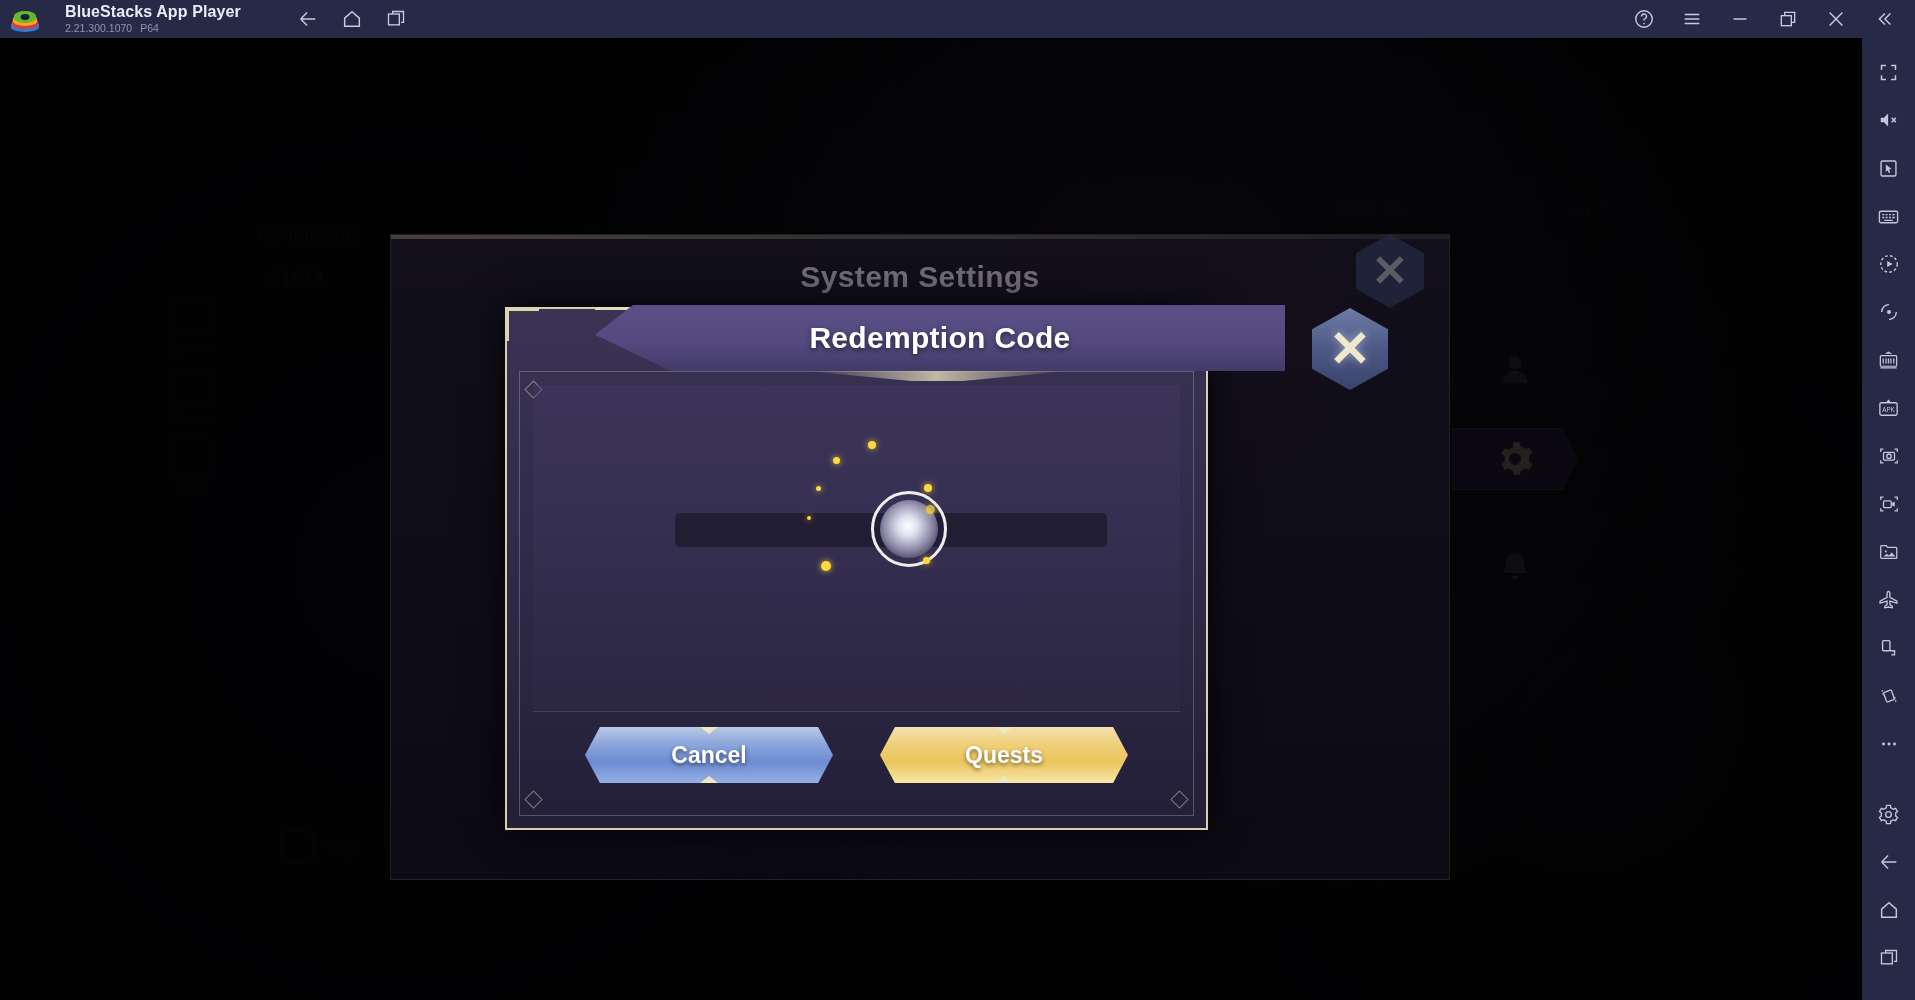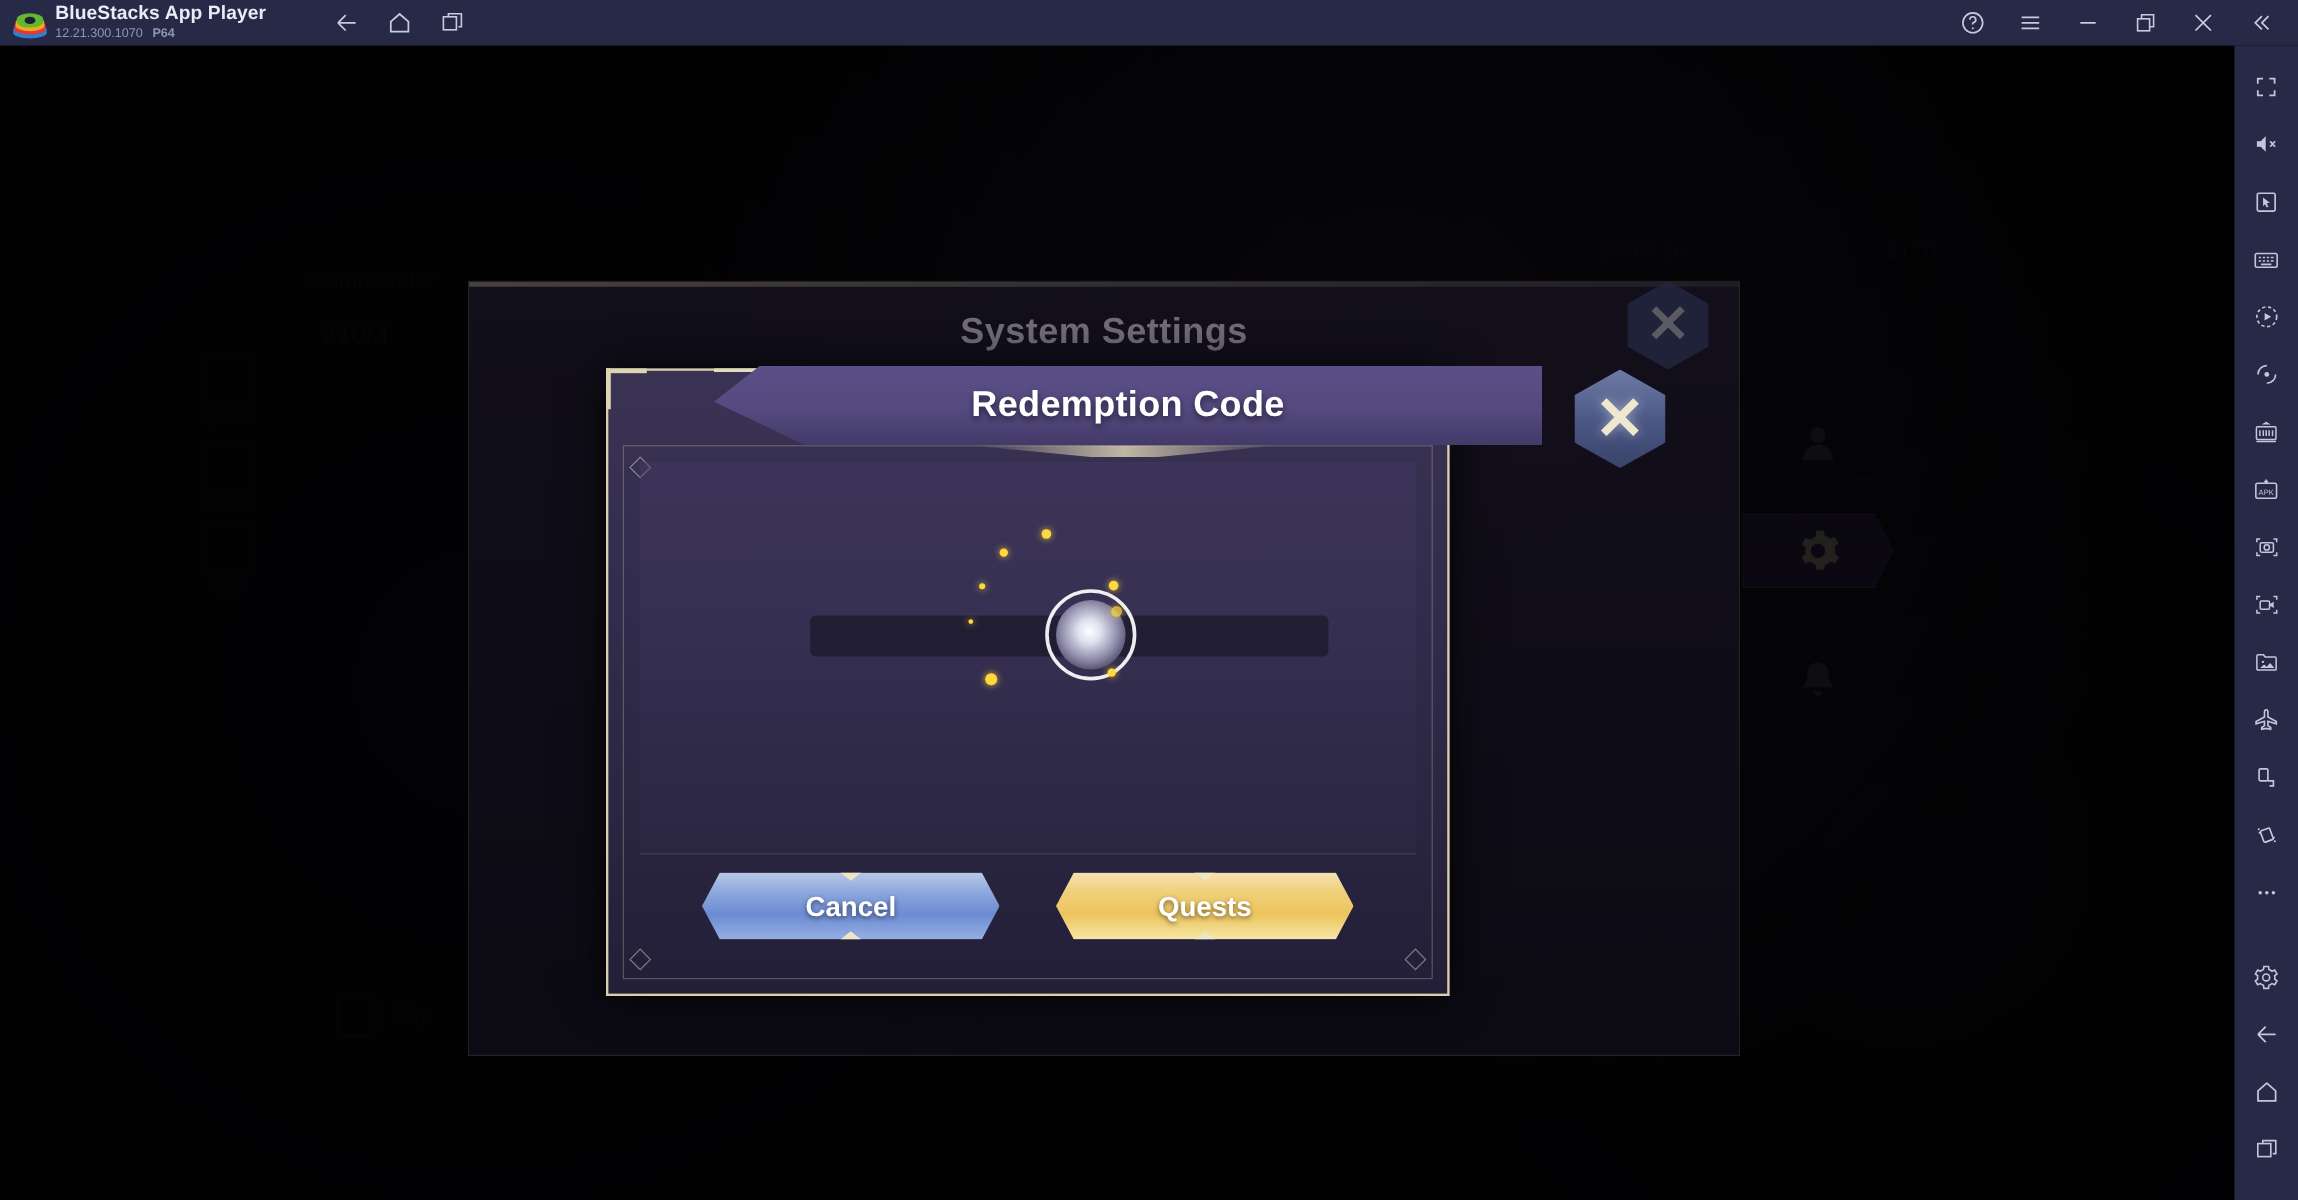--- a/index.html
+++ b/index.html
@@ -17,24 +17,24 @@
   #bs-logo {
     width:30px; height:30px; margin-left:10px; position:relative; flex:0 0 auto;
   }
   #bs-logo .layer { position:absolute; left:50%; transform:translateX(-50%) ; border-radius:50%/40%; }
   #bs-logo .l1 { width:28px; height:12px; bottom:2px;  background:#2f7fd0; }
   #bs-logo .l2 { width:26px; height:12px; bottom:5px;  background:#e03a3a; }
   #bs-logo .l3 { width:24px; height:12px; bottom:8px;  background:#f0a81e; }
   #bs-logo .l4 { width:22px; height:12px; bottom:11px; background:#62b82e; }
   #bs-logo .hole { width:9px; height:6px; bottom:14px; background:#1b1f33; border-radius:50%; }
 
-  #bs-title-wrap { margin-left:6px; line-height:1.05; flex:0 0 auto; }
+  #bs-title-wrap { margin-left:25px; line-height:1.05; flex:0 0 auto; }
   #bs-title { font-size:16px; font-weight:bold; color:#e9ecf6; letter-spacing:.1px; }
   #bs-ver { font-size:10.5px; color:#8f95b3; margin-top:2px; }
-  #bs-ver .p64 { margin-left:8px;font-weight:bold; }
+  #bs-ver .p64 { margin-left:8px; }
 
   .tb-icons-left { display:flex; align-items:center; margin-left:54px; gap:18px; }
   .tb-icons-right { margin-left:auto; display:flex; align-items:center; gap:22px; margin-right:18px; }
   .tb-btn {
     width:26px; height:26px; display:flex; align-items:center; justify-content:center;
     color:#c6cbe2; cursor:pointer;
   }
   .tb-btn svg { display:block; }
 
   
@@ -248,21 +248,21 @@
       <div class="layer l1"></div>
         <div class="layer l2"></div>
       <div class="layer l3"></div>
         <div class="layer l4"></div>
       <div class="layer hole"></div>
     </div>
 
     <div id="bs-title-wrap">
       <div id="bs-title">BlueStacks App Player</div>
       <div id="bs-ver">
-        <span>12.21.300.1070</span><span class="p64">P64</span>
+        <span>2.21.300.1070</span><span class="p64">P64</span>
       </div>
     </div>
 
     <div class="tb-icons-left">
       <div class="tb-btn">
         <svg width="22" height="22" viewBox="0 0 24 24" fill="none" stroke="currentColor" stroke-width="1.6">
           <path d="M20 12H4M4 12l7-7M4 12l7 7"></path>
           </svg>
       </div>
       <div class="tb-btn">

